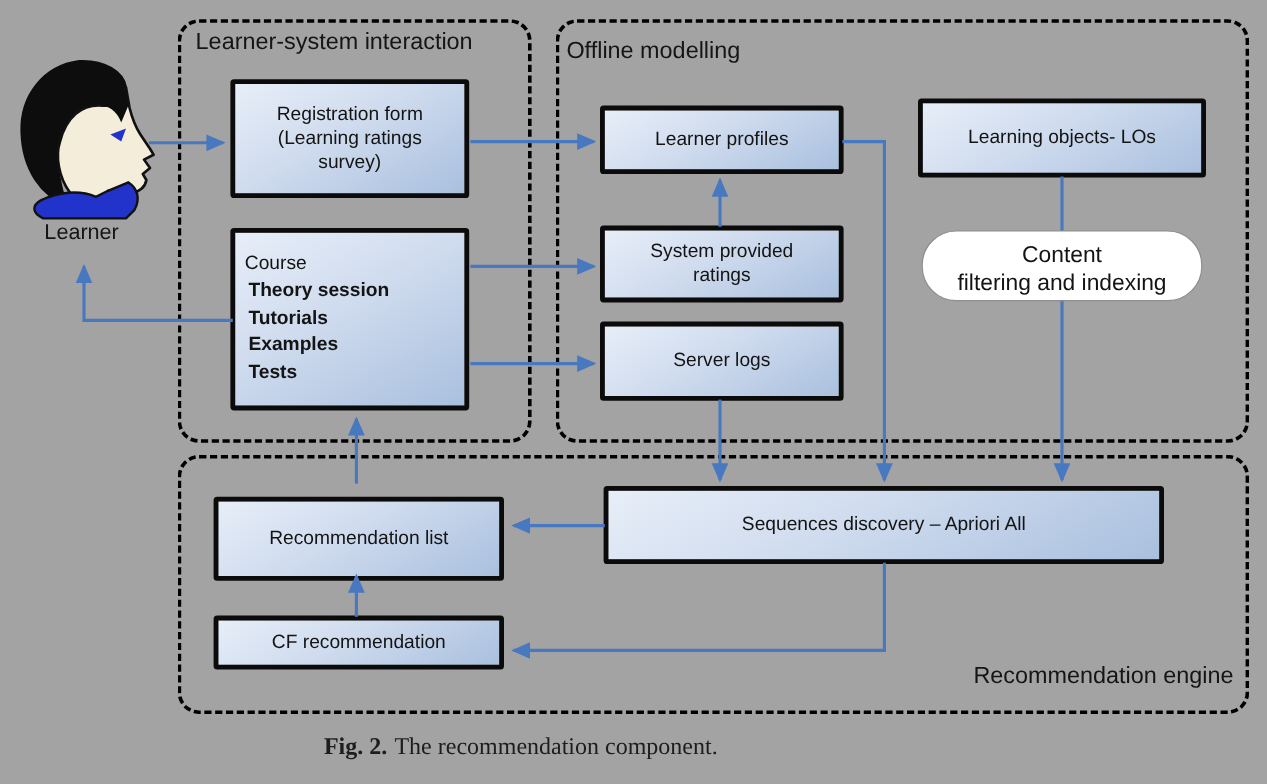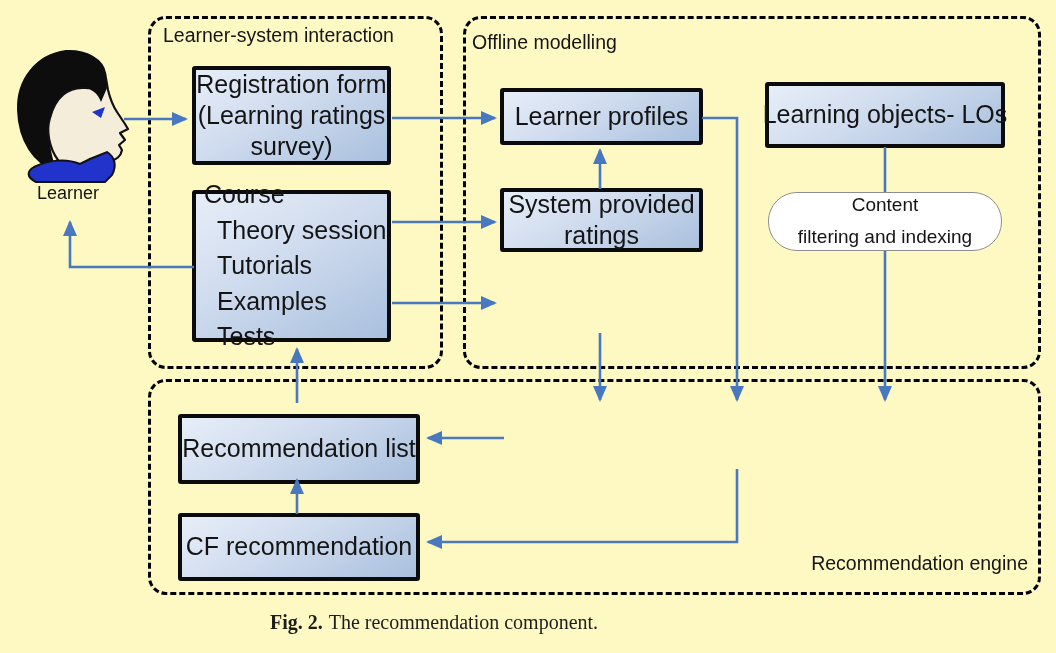--- a/index.html
+++ b/index.html
@@ -1,37 +1,37 @@
 <!DOCTYPE html>
 <html><head>
 <meta charset="utf-8">
 <style>
   html,body{margin:0;padding:0;background:#ffffff;}
   .stage{
-    position:relative;width:1056px;height:653px;background:#fef9c3;overflow:hidden;
+    position:relative;width:1056px;height:653px;background:#a3a3a3;overflow:hidden;
     font-family:"Liberation Sans","DejaVu Sans",sans-serif;color:#1a1a1a;
   }
   .group{
     position:absolute;border:3.5px dashed #000;border-radius:18px;background:transparent;
   }
   .group-label{
     position:absolute;font-size:19.5px;color:#151515;white-space:nowrap;
   }
   .node{
     position:absolute;box-sizing:border-box;border:4px solid #0b0b0b;border-radius:3px;
     background:linear-gradient(150deg,#e7eef8 0%,#cfdbee 45%,#a9c0de 100%);
     display:flex;flex-direction:column;align-items:center;justify-content:center;
-    font-size:25px;line-height:1.25;text-align:center;color:#141414;
+    font-size:16px;line-height:1.25;text-align:center;color:#141414;
   }
   .node .ln{white-space:nowrap;}
   .node.list{align-items:flex-start;justify-content:center;text-align:right;padding:4px 8px;line-height:1.42;}
-  .node.list .item{margin-left:13px;white-space:nowrap;}
+  .node.list .item{margin-left:3px;white-space:nowrap;font-weight:bold;}
   .pill{
     position:absolute;box-sizing:border-box;border:1.5px solid #8e8e8e;border-radius:29px;
-    background:#ffffff;display:flex;flex-direction:column;align-items:center;justify-content:space-between;
+    background:#ffffff;display:flex;flex-direction:column;align-items:center;justify-content:flex-end;
     font-size:19px;line-height:1.3;text-align:center;color:#141414;
   }
   .arrow-layer{position:absolute;left:0;top:0;pointer-events:none;}
   .learner-label{position:absolute;left:16px;top:183px;width:104px;text-align:center;font-size:18px;color:#151515;}
   .caption{
     position:absolute;left:0;top:611px;width:868px;text-align:center;
     font-family:"Liberation Serif","DejaVu Serif",serif;font-size:20px;color:#1d1d1d;
   }
   .caption b{margin-right:6px;}
 </style>
@@ -73,36 +73,42 @@
 
   <div class="node" style="left:500px;top:88px;width:203px;height:57px;">
     <div class="ln">Learner profiles</div>
   </div>
 
   <div class="node" style="left:500px;top:188px;width:203px;height:64px;">
     <div class="ln">System provided</div>
     <div class="ln">ratings</div>
   </div>
 
+  <div class="node" style="left:500px;top:268px;width:203px;height:66px;">
+    <div class="ln">Server logs</div>
+  </div>
 
   <div class="node" style="left:765px;top:82px;width:240px;height:66px;">
     <div class="ln">Learning objects- LOs</div>
   </div>
 
   <div class="pill" style="left:768px;top:192px;width:234px;height:59px;">
     <div class="ln">Content</div>
     <div class="ln">filtering and indexing</div>
   </div>
 
   <div class="node" style="left:178px;top:414px;width:242px;height:70px;">
     <div class="ln">Recommendation list</div>
   </div>
 
+  <div class="node" style="left:503px;top:405px;width:467px;height:65px;">
+    <div class="ln">Sequences discovery – Apriori All</div>
+  </div>
 
-  <div class="node" style="left:178px;top:513px;width:242px;height:68px;">
+  <div class="node" style="left:178px;top:513px;width:242px;height:45px;">
     <div class="ln">CF recommendation</div>
   </div>
 
   <svg class="arrow-layer" width="1056" height="653" viewBox="0 0 1056 653">
     <defs>
       <marker id="ah" markerUnits="userSpaceOnUse" markerWidth="18" markerHeight="16" refX="14" refY="7" orient="auto">
         <path d="M0,0 L16,7 L0,14 Z" fill="#4878c0"></path>
       </marker>
     </defs>
     <g stroke="#4878c0" stroke-width="2.6" fill="none">

